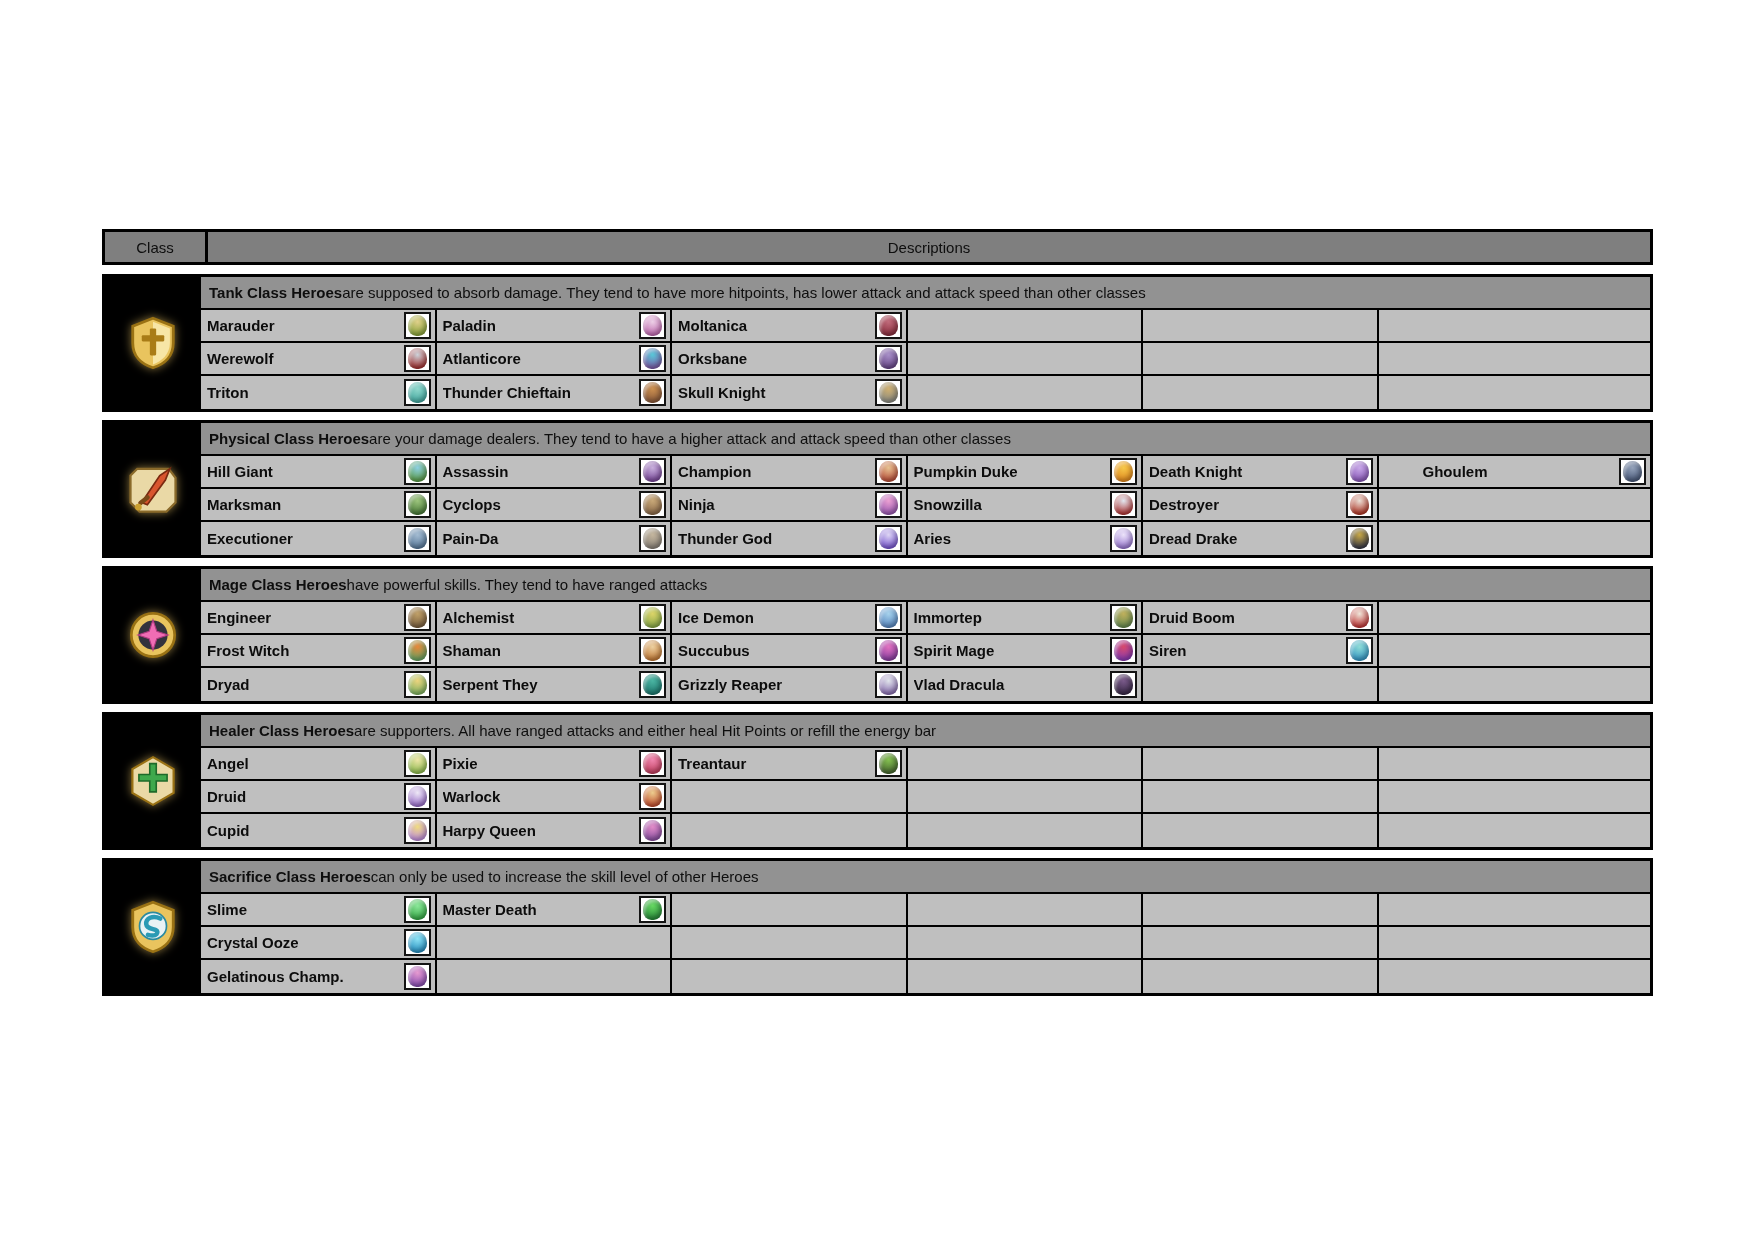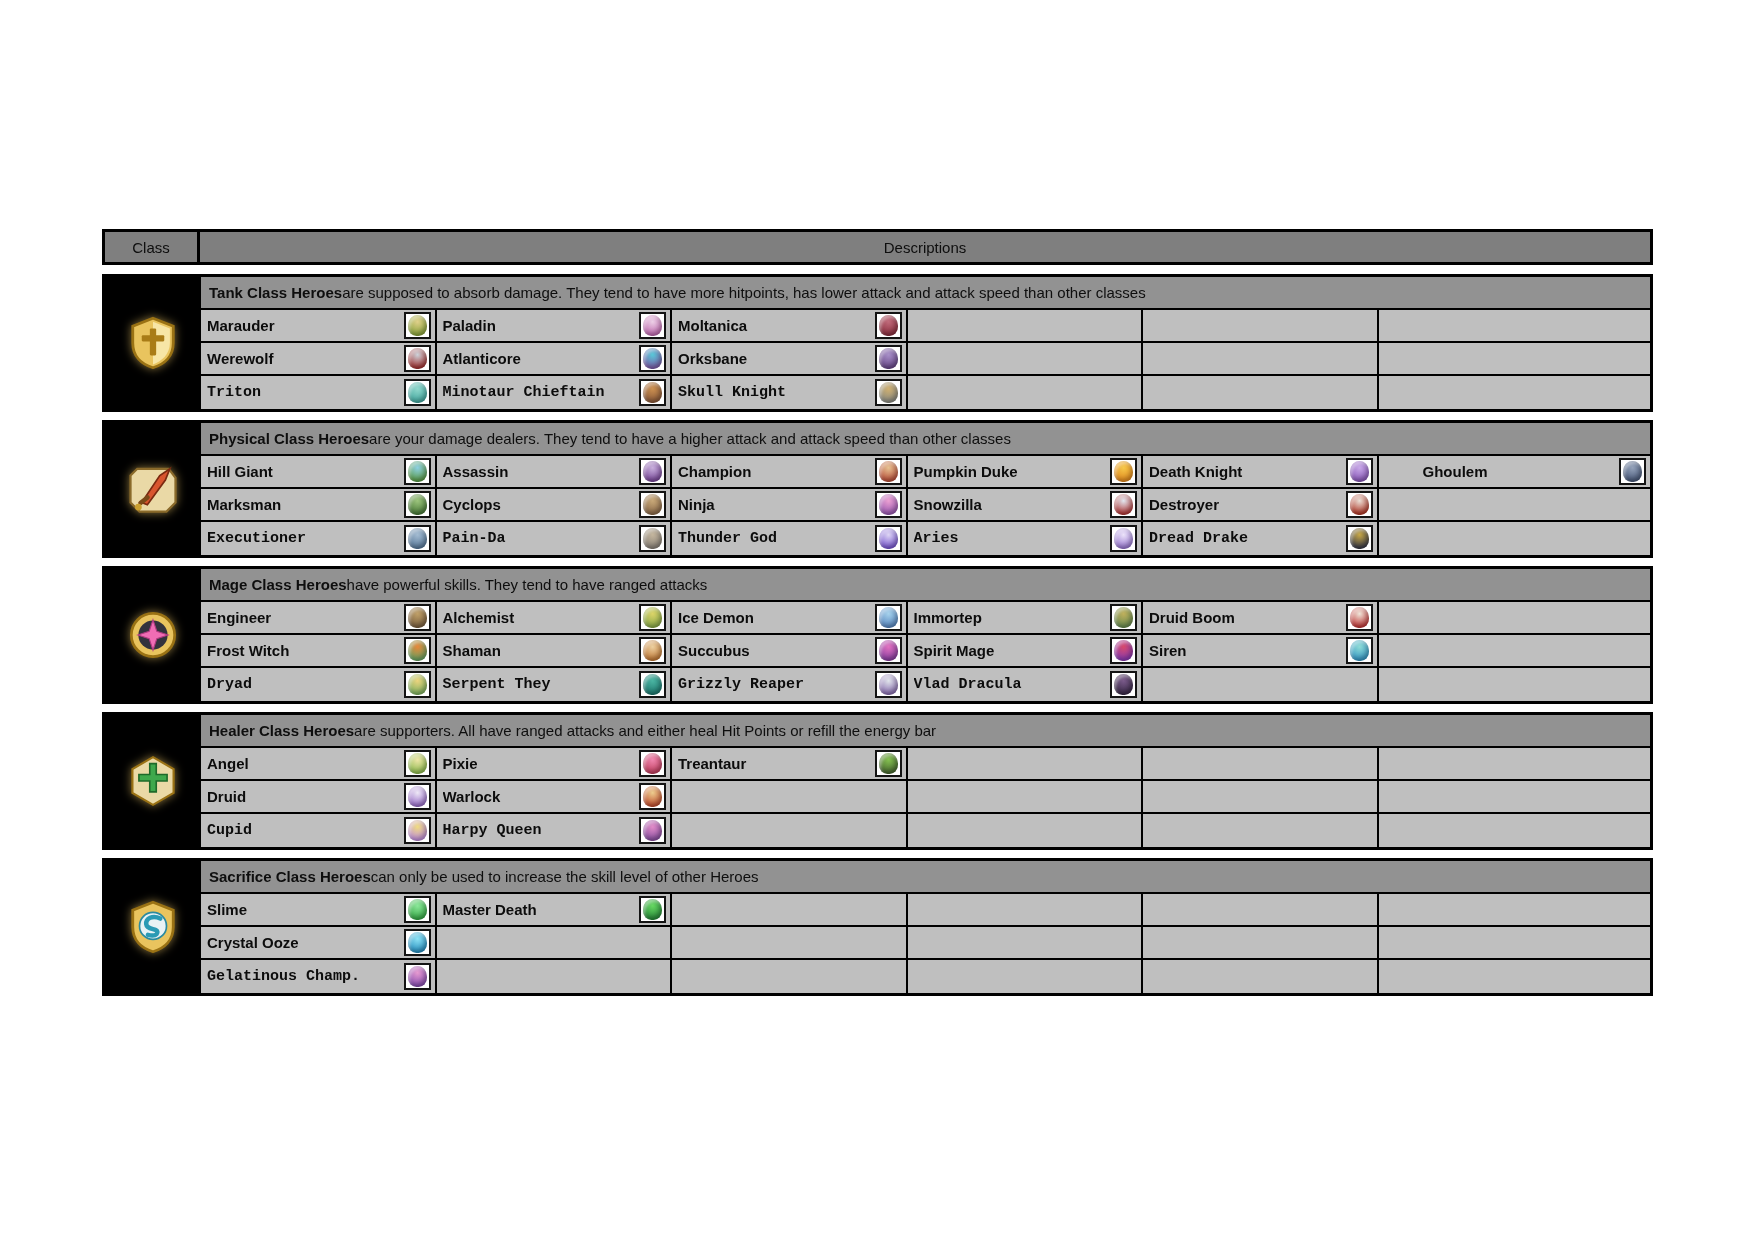--- a/index.html
+++ b/index.html
@@ -3,34 +3,34 @@
 <meta charset="utf-8">
 <style>
   * { box-sizing: border-box; margin: 0; padding: 0; }
   html, body { width: 1754px; height: 1241px; background: #ffffff; overflow: hidden; }
   body { font-family: "Liberation Sans", sans-serif; position: relative; }
 
   .table-wrap { position: absolute; left: 102px; top: 229px; width: 1551px; }
 
   
   .hdr { display: flex; height: 36px; border: 3px solid #000; background: var(--header-bg, #7f7f7f); margin-bottom: 9px; }
-  .hdr-class { width: 95px; border-right: 3px solid #000; display: flex; align-items: center; justify-content: center; font-size: 15px; color: #0e0e0e; }
+  .hdr-class { width: 103px; border-right: 3px solid #000; display: flex; align-items: center; justify-content: center; font-size: 15px; color: #0e0e0e; }
   .hdr-desc { flex: 1; display: flex; align-items: center; justify-content: center; font-size: 15px; color: #0e0e0e; }
 
   
   .section { display: flex; border: 3px solid #000; margin-bottom: 8px; background: #000; }
   .class-col { width: 96px; background: var(--class-col-bg, #000); display: flex; align-items: center; justify-content: center; }
   .class-icon svg { filter: drop-shadow(0 0 5px rgba(255, 214, 110, 0.55)); display: block; }
   .sec-body { flex: 1; display: flex; flex-direction: column; border-radius: 31px; }
 
   .desc-row { height: 33px; background: var(--desc-row-bg, #929292); border-bottom: 2px solid #000; display: flex; align-items: center; padding: 0 8px; font-size: 15px; color: #0e0e0e; overflow: hidden; white-space: nowrap; }
   .desc-row b { font-weight: bold; }
 
   .hero-row { display: flex; height: 33px; border-bottom: 2px solid #000; }
-  .hero-row:last-child { border-bottom: none; font-family: Liberation Mono, monospace; }
+  .hero-row:last-child { border-bottom: none; }
   .hero-cell { flex: 1; background: var(--cell-bg, #bfbfbf); border-right: 2px solid #000; display: flex; align-items: center; padding: 0 4px 0 6px; overflow: hidden; }
   .hero-cell:last-child { border-right: none; padding-left: 44px; }
   .hero-name { font-weight: bold; font-size: 15px; color: #0c0c0c; flex: 1; white-space: nowrap; overflow: hidden; }
   .hero-icon { width: 27px; height: 27px; background: #fff; border: 2px solid #141414; flex: 0 0 27px; display: flex; align-items: center; justify-content: center; }
   .hero-blob { width: 19px; height: 21px; border-radius: 50% 50% 44% 44%; box-shadow: inset -2px -3px 4px rgba(0,0,0,0.25), inset 2px 3px 3px rgba(255,255,255,0.45); }
 </style>
 </head>
 <body>
 
 <div class="table-wrap">
@@ -102,21 +102,21 @@
             <div class="hero-cell"></div>
           </div>
           <div class="hero-row">
             <div class="hero-cell">
               <span class="hero-name">Triton</span>
               <span class="hero-icon">
                 <span class="hero-blob" style="background: radial-gradient(circle at 50% 32%, rgb(144, 216, 204) 0%, rgb(70, 168, 160) 75%);"></span>
               </span>
             </div>
             <div class="hero-cell">
-              <span class="hero-name">Minotaur Chieftain</span>
+              <span class="hero-name">Thunder Chieftain</span>
               <span class="hero-icon">
                 <span class="hero-blob" style="background: radial-gradient(circle at 50% 32%, rgb(204, 144, 80) 0%, rgb(138, 90, 58) 75%);"></span>
               </span>
             </div>
             <div class="hero-cell">
               <span class="hero-name">Skull Knight</span>
               <span class="hero-icon">
                 <span class="hero-blob" style="background: radial-gradient(circle at 50% 32%, rgb(208, 176, 112) 0%, rgb(138, 138, 128) 75%);"></span>
               </span>
             </div>

